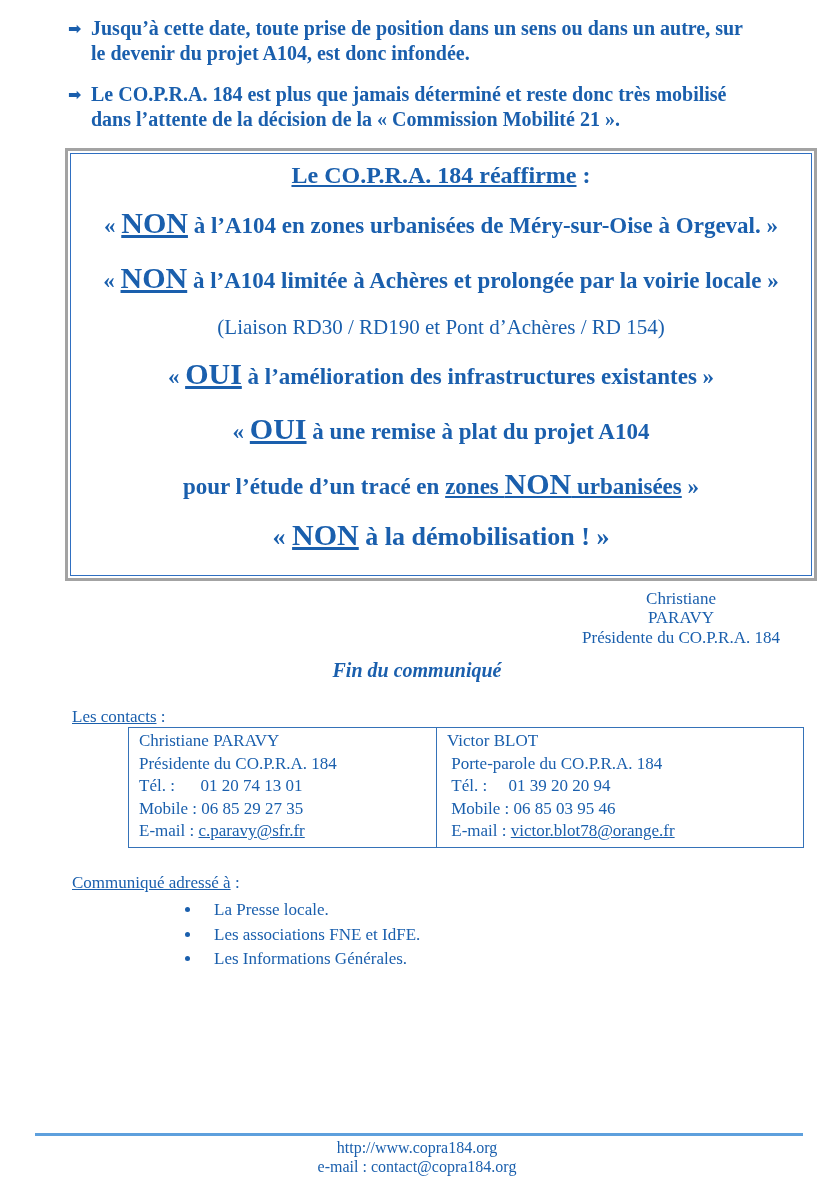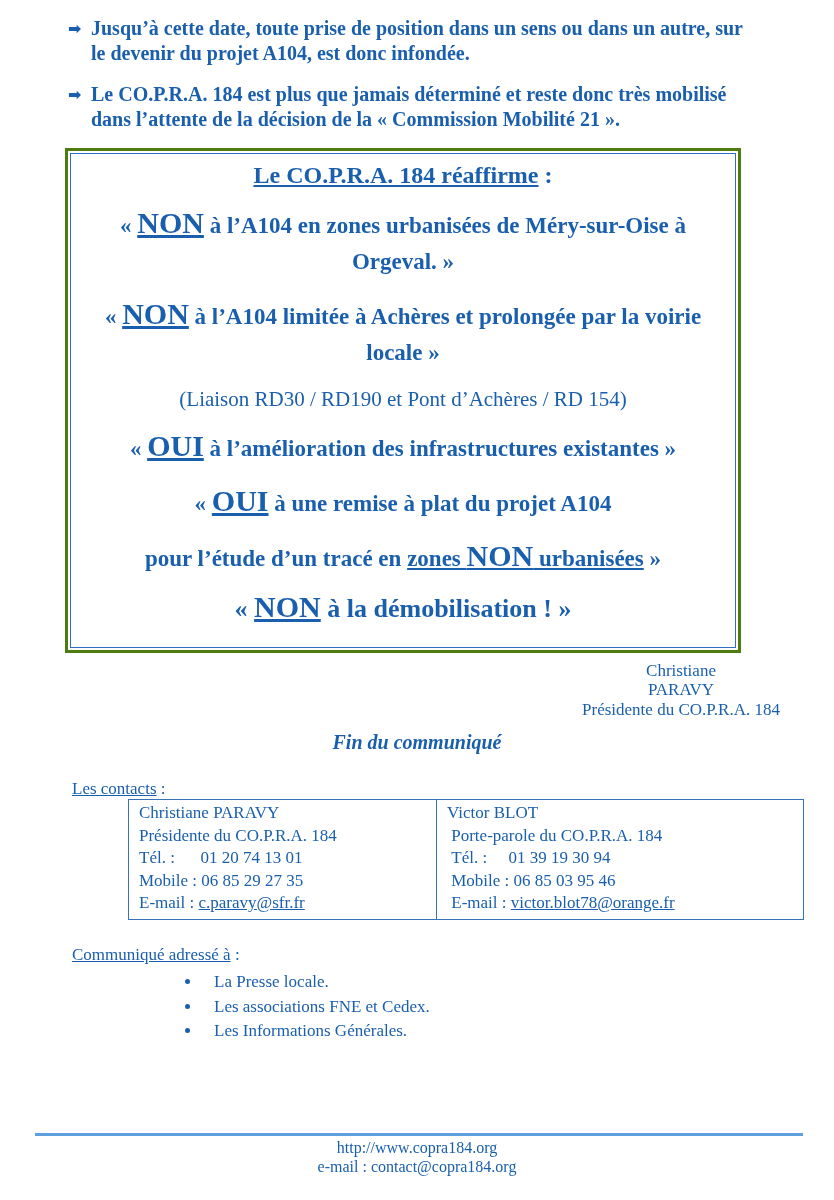--- a/index.html
+++ b/index.html
@@ -12,21 +12,21 @@
     overflow:hidden;
   }
   .content { padding-top:16px; }
 
   
   .intro-bullet { display:flex; margin:0 18px 15px 68px; font-weight:bold; font-size:20px; line-height:1.27; }
   .arrow { width:23px; flex:none; font-family:"DejaVu Sans", sans-serif; font-size:16px; line-height:1.6; }
   .intro-text { white-space:pre-wrap; }
 
   
-  .box-outer { margin-left:65px; width:676px; box-sizing:border-box; border:3px solid #4d7c0f; }
+  .box-outer { margin-left:65px; width:752px; box-sizing:border-box; border:3px solid #a3a3a3; }
   .box-inner { border:1px solid #2f6fc1; margin:2px; text-align:center; padding:4px 4px 8px; }
   .box-title { font-size:24px; font-weight:bold; margin:4px 0 3px; }
   .stmt { font-size:23px; font-weight:bold; line-height:36px; margin:16px; }
   .stmt-big { font-size:26px; font-weight:bold; line-height:28px; margin:16px; }
   .kw { font-size:30px; }
   .u { text-decoration:underline; }
   .sub { font-size:21px; font-weight:normal; line-height:25px; margin:0; }
 
   
   .signature { margin:8px 28px 0 auto; width:250px; text-align:center; font-size:17px; line-height:1.15; }
@@ -104,33 +104,33 @@
         <td class="left-col">
           <div class="cell-line">Christiane PARAVY</div>
           <div class="cell-line">Présidente du CO.P.R.A. 184</div>
           <div class="cell-line">Tél. :      01 20 74 13 01</div>
           <div class="cell-line">Mobile : 06 85 29 27 35</div>
           <div class="cell-line"><span>E-mail : </span><span class="email-link">c.paravy@sfr.fr</span></div>
         </td>
         <td>
           <div class="cell-line">Victor BLOT</div>
           <div class="cell-line"> Porte-parole du CO.P.R.A. 184</div>
-          <div class="cell-line"> Tél. :     01 39 19 30 94</div>
+          <div class="cell-line"> Tél. :     01 39 20 20 94</div>
           <div class="cell-line"> Mobile : 06 85 03 95 46</div>
           <div class="cell-line"><span> E-mail : </span><span class="email-link">victor.blot78@orange.fr</span></div>
         </td>
       </tr>
     </tbody>
   </table>
 
   <div class="section-heading"><span class="u">Communiqué adressé à</span><span> :</span></div>
 
   <ul class="dist-list">
     <li>La Presse locale.</li>
-    <li>Les associations FNE et Cedex.</li>
+    <li>Les associations FNE et IdFE.</li>
     <li>Les Informations Générales.</li>
   </ul>
 
 </div>
 
 <div class="footer-rule"></div>
 <div class="footer-text">
   <div>http://www.copra184.org</div>
   <div>e-mail : contact@copra184.org</div>
 </div>

